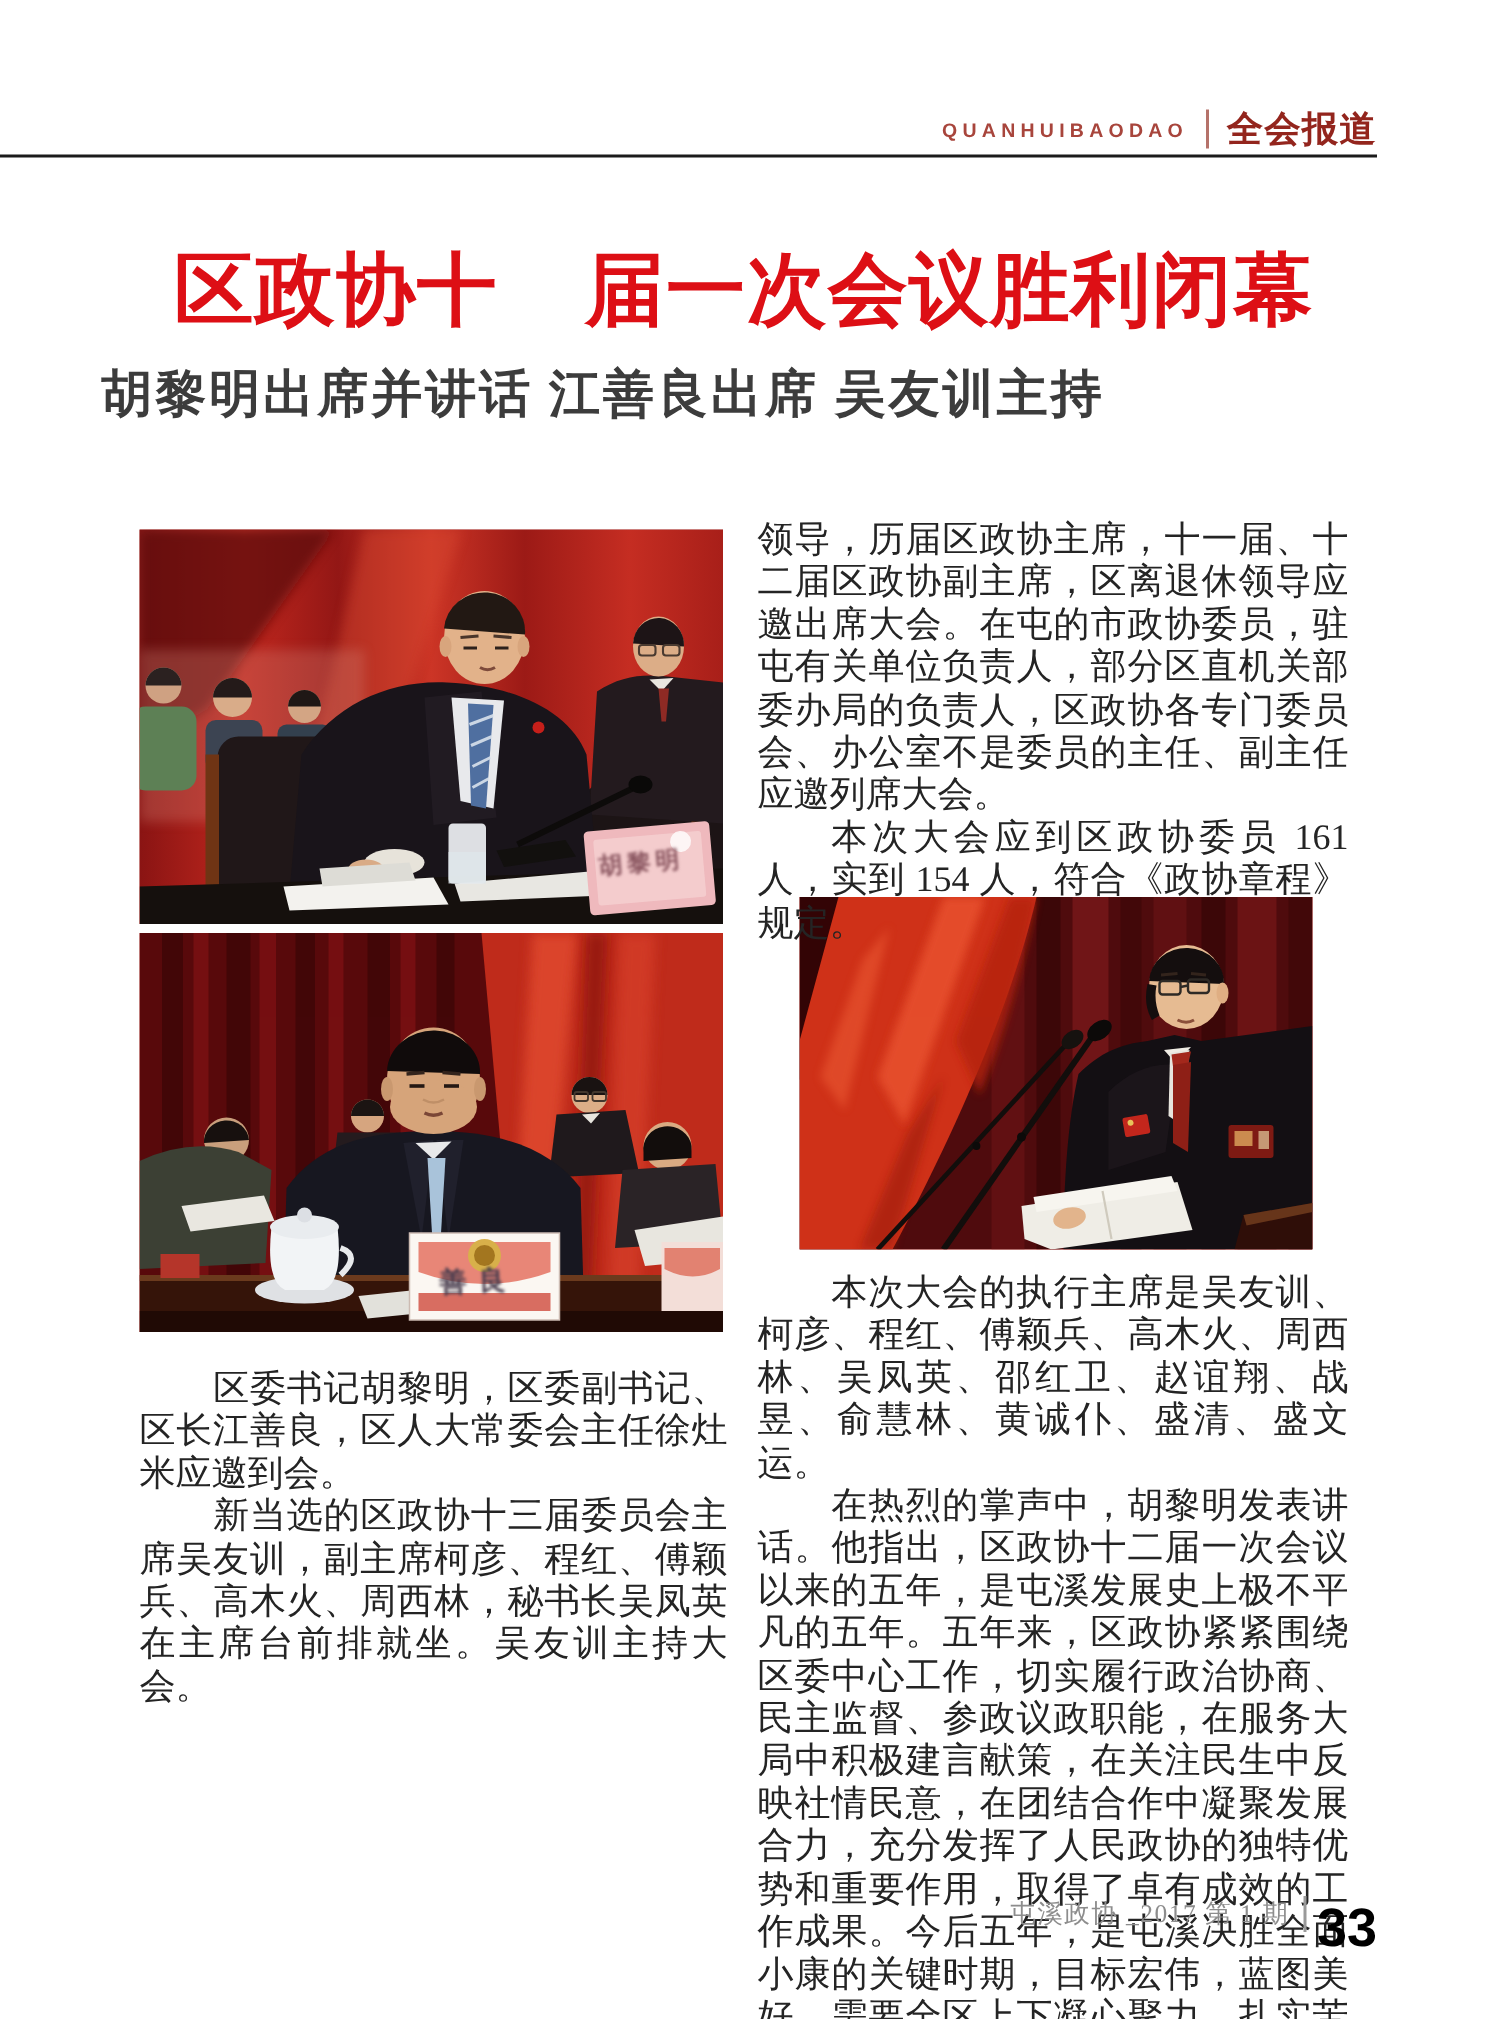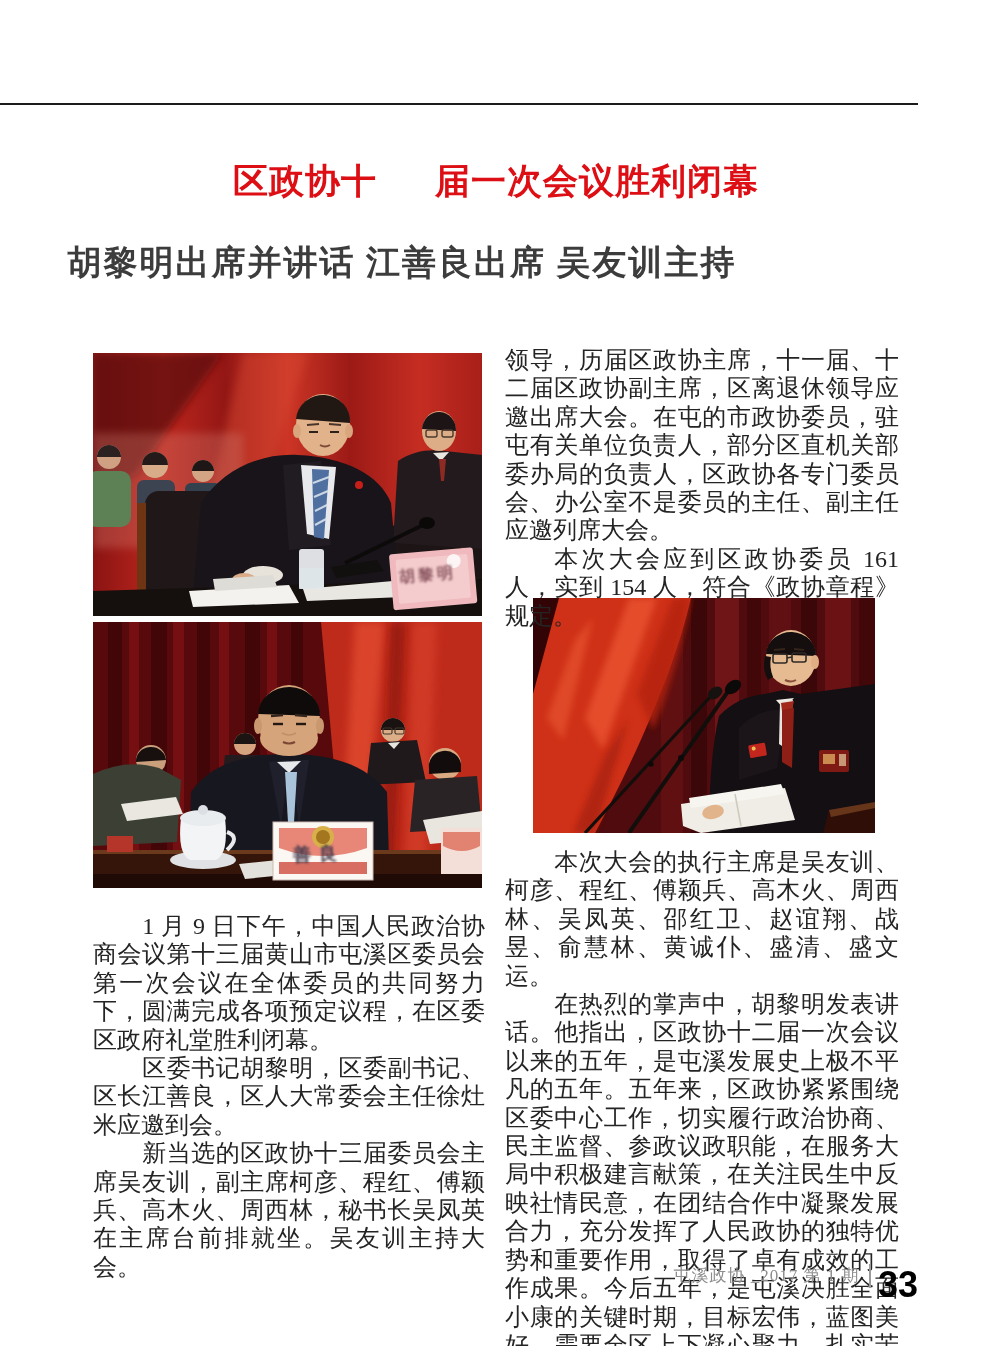--- a/index.html
+++ b/index.html
@@ -17,21 +17,21 @@
     font-size:13px; letter-spacing:3.5px; color:#a8453c; font-weight:bold;
   }
   .hsep { width:2px; height:26px; background:#b5726a; }
   .section-title { font-size:24px; font-weight:bold; color:#93251d; letter-spacing:1px; }
   .header-rule { position:absolute; top:103px; left:0; width:918px; height:2px; background:#1b1b1b; }
 
   
   .title {
     position:absolute; top:158px; left:0; width:992px; text-align:center;
     font-family:"Liberation Sans", sans-serif; font-weight:900;
-    font-size:35px; color:#dd0f15; letter-spacing:1px; white-space:nowrap;
+    font-size:53px; color:#dd0f15; letter-spacing:1px; white-space:nowrap;
   }
   .title .part1 { margin-right:58px; }
   .subtitle {
     position:absolute; top:240px; left:0; width:804px; text-align:center;
     font-size:34px; font-weight:bold; color:#3c3c3c; letter-spacing:2px; white-space:nowrap;
   }
 
   
   .text-block {
     position:absolute; font-size:24px; line-height:28.4px; color:#242424;
@@ -72,20 +72,25 @@
   .page-number {
     font-family:"Liberation Sans", sans-serif;
     font-size:36px; font-weight:bold; color:#000000;
   }
 </style>
 </head>
 <body>
 
 <div class="page">
 
+  <div class="header">
+    <span class="eyebrow">QUANHUIBAODAO</span>
+    <span class="hsep"></span>
+    <span class="section-title">全会报道</span>
+  </div>
   <div class="header-rule"></div>
 
   <div class="title">
     <span class="part1">区政协十</span><span>届一次会议胜利闭幕</span>
   </div>
   <div class="subtitle">胡黎明出席并讲话 江善良出席 吴友训主持</div>
 
   <div class="photo photo1">
     <svg viewBox="0 0 389 263" preserveAspectRatio="none">
       <defs>
@@ -320,21 +325,20 @@
       <path d="M296,212 L342,204 L342,210 L298,219 Z" fill="#67351a"></path>
     </svg>
   </div>
 
   <div class="text-block col-right-top">
     <p>领导，历届区政协主席，十一届、十二届区政协副主席，区离退休领导应邀出席大会。在屯的市政协委员，驻屯有关单位负责人，部分区直机关部委办局的负责人，区政协各专门委员会、办公室不是委员的主任、副主任应邀列席大会。</p>
     <p class="ind">本次大会应到区政协委员 161 人，实到 154 人，符合《政协章程》规定。</p>
   </div>
 
   <div class="text-block col-left-bottom">
-    <p class="ind">1 月 9 日下午，中国人民政治协商会议第十三届黄山市屯溪区委员会第一次会议在全体委员的共同努力下，圆满完成各项预定议程，在区委区政府礼堂胜利闭幕。</p>
     <p class="ind">区委书记胡黎明，区委副书记、区长江善良，区人大常委会主任徐灶米应邀到会。</p>
     <p class="ind">新当选的区政协十三届委员会主席吴友训，副主席柯彦、程红、傅颖兵、高木火、周西林，秘书长吴凤英在主席台前排就坐。吴友训主持大会。</p>
   </div>
 
   <div class="text-block col-right-bottom">
     <p class="ind">本次大会的执行主席是吴友训、柯彦、程红、傅颖兵、高木火、周西林、吴凤英、邵红卫、赵谊翔、战昱、俞慧林、黄诚仆、盛清、盛文运。</p>
     <p class="ind">在热烈的掌声中，胡黎明发表讲话。他指出，区政协十二届一次会议以来的五年，是屯溪发展史上极不平凡的五年。五年来，区政协紧紧围绕区委中心工作，切实履行政治协商、民主监督、参政议政职能，在服务大局中积极建言献策，在关注民生中反映社情民意，在团结合作中凝聚发展合力，充分发挥了人民政协的独特优势和重要作用，取得了卓有成效的工作成果。今后五年，是屯溪决胜全面小康的关键时期，目标宏伟，蓝图美好，需要全区上下凝心聚力、扎实苦干，更需要人民政协积极参与、鼎</p>
   </div>
 
   <div class="footer">

